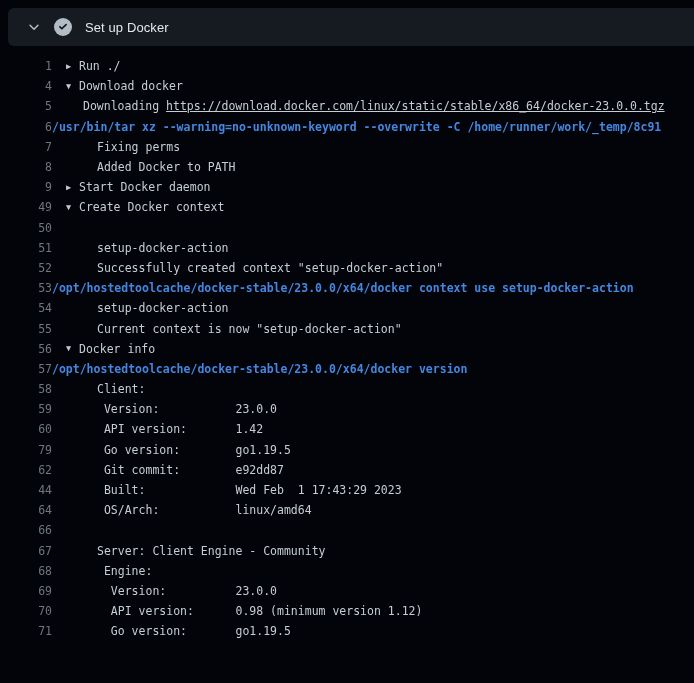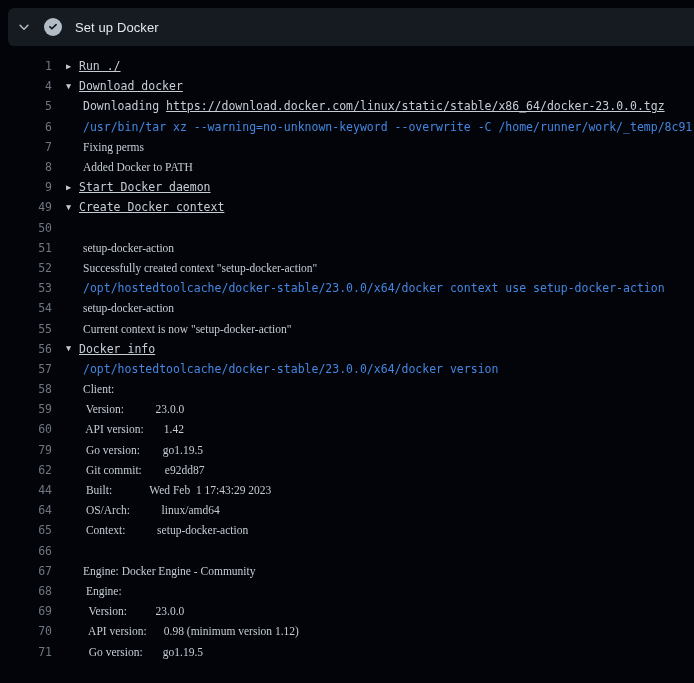--- a/index.html
+++ b/index.html
@@ -13,21 +13,21 @@
 
   
   .step-header {
     position: absolute;
     left: 8px; top: 8px; right: 0;
     height: 38px;
     background: #161b22;
     border-radius: 6px 0 0 6px;
     display: flex;
     align-items: center;
-    padding-left: 9px;
+    padding-left: 19px;
     cursor: pointer;
   }
   .chevron-wrap { width: 14px; height: 14px; display: flex; align-items: center; justify-content: center; margin-right: 13px; }
   .check-wrap { width: 18px; height: 18px; margin-right: 13px; }
   .step-title {
     color: #e2e8ee;
     font-size: 13px;
     font-weight: 500;
     letter-spacing: 0.1px;
   }
@@ -57,23 +57,23 @@
   .row-content { display: flex; align-items: center; white-space: pre; }
   .group-row .row-content { cursor: pointer; }
   .group-marker {
     display: inline-block;
     margin-left: 14px;
     width: 13px;
     font-size: 8.5px;
     color: #c3cad2;
     line-height: 1;
   }
-  .group-label { color: #c6cdd5; text-decoration: underline; }
-  .plain-text { margin-left: 31px; color: #c6cdd5; font-family: Liberation Serif, serif; }
-  .cmd-text { margin-left: 31px; color: #4487e0; }
+  .group-label { color: #c6cdd5; }
+  .plain-text { margin-left: 45px; color: #c6cdd5; }
+  .cmd-text { color: #4487e0; font-weight: bold; }
   .link-prefix { margin-left: 31px; color: #c6cdd5; }
   .log-link { color: #c6cdd5; text-decoration: underline; cursor: pointer; }
 </style>
 </head>
 <body>
 
 <div class="page">
 
   <div class="step-header">
     <span class="chevron-wrap">
@@ -108,23 +108,22 @@
         <div class="log-row"><span class="line-num">55</span><span class="row-content"><span class="plain-text">Current context is now "setup-docker-action"</span></span></div>
         <div class="log-row group-row"><span class="line-num">56</span><span class="row-content"><span class="group-marker">▼</span><span class="group-label">Docker info</span></span></div>
         <div class="log-row"><span class="line-num">57</span><span class="row-content"><span class="cmd-text">/opt/hostedtoolcache/docker-stable/23.0.0/x64/docker version</span></span></div>
         <div class="log-row"><span class="line-num">58</span><span class="row-content"><span class="plain-text">Client:</span></span></div>
         <div class="log-row"><span class="line-num">59</span><span class="row-content"><span class="plain-text"> Version:           23.0.0</span></span></div>
         <div class="log-row"><span class="line-num">60</span><span class="row-content"><span class="plain-text"> API version:       1.42</span></span></div>
         <div class="log-row"><span class="line-num">79</span><span class="row-content"><span class="plain-text"> Go version:        go1.19.5</span></span></div>
         <div class="log-row"><span class="line-num">62</span><span class="row-content"><span class="plain-text"> Git commit:        e92dd87</span></span></div>
         <div class="log-row"><span class="line-num">44</span><span class="row-content"><span class="plain-text"> Built:             Wed Feb  1 17:43:29 2023</span></span></div>
         <div class="log-row"><span class="line-num">64</span><span class="row-content"><span class="plain-text"> OS/Arch:           linux/amd64</span></span></div>
-        <div class="log-row"><span class="line-num">65</span><span class="row-content"><span class="plain-text"> Context:           setup-docker-action</span></span></div>
         <div class="log-row"><span class="line-num">66</span><span class="row-content"><span class="plain-text"></span></span></div>
-        <div class="log-row"><span class="line-num">67</span><span class="row-content"><span class="plain-text">Engine: Docker Engine - Community</span></span></div>
+        <div class="log-row"><span class="line-num">67</span><span class="row-content"><span class="plain-text">Server: Client Engine - Community</span></span></div>
         <div class="log-row"><span class="line-num">68</span><span class="row-content"><span class="plain-text"> Engine:</span></span></div>
         <div class="log-row"><span class="line-num">69</span><span class="row-content"><span class="plain-text">  Version:          23.0.0</span></span></div>
         <div class="log-row"><span class="line-num">70</span><span class="row-content"><span class="plain-text">  API version:      0.98 (minimum version 1.12)</span></span></div>
         <div class="log-row"><span class="line-num">71</span><span class="row-content"><span class="plain-text">  Go version:       go1.19.5</span></span></div>
       </div>
   </div>
 
 </div>
 
 </body></html>

